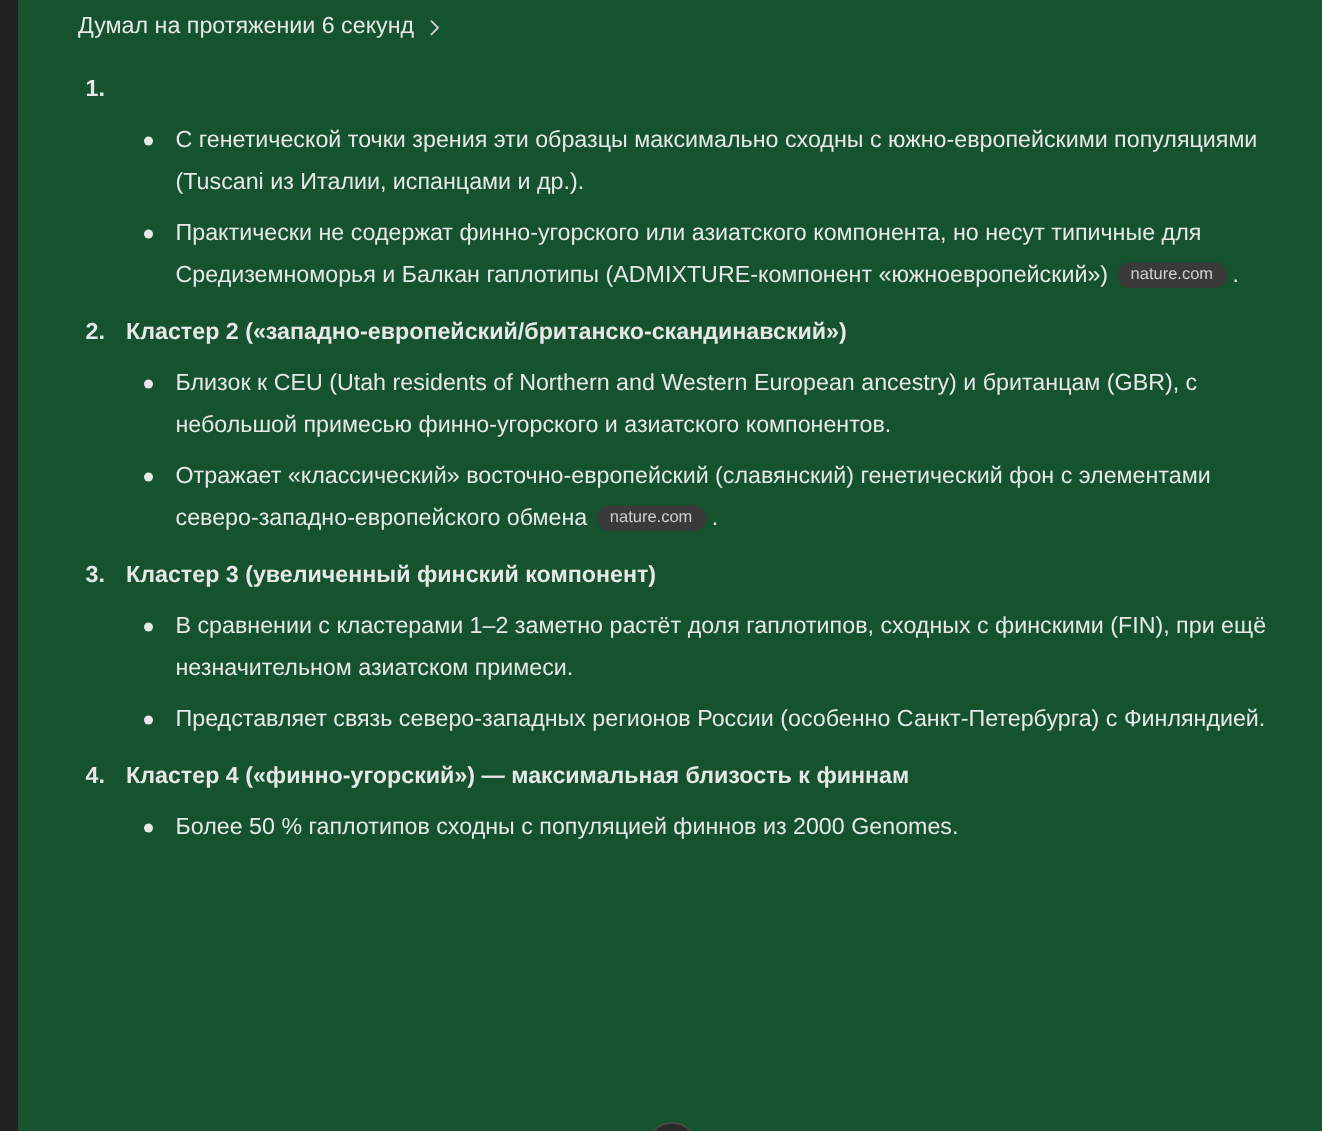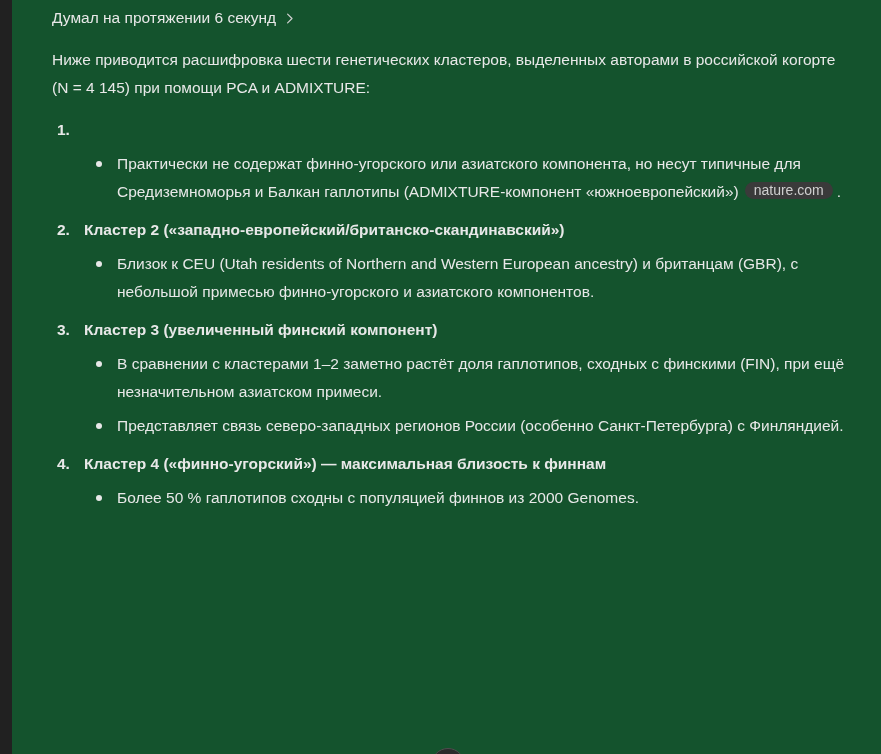--- a/index.html
+++ b/index.html
@@ -83,21 +83,21 @@
     background: #e8e8e8;
   }
   .btext {
     flex: 1;
     min-width: 0;
   }
   .badge {
     display: inline-block;
     background: #3a3a3a;
     color: #cfcfcf;
-    font-size: 14px;
+    font-size: 11px;
     line-height: 17px;
     padding: 0 9px;
     border-radius: 999px;
     margin-left: 6px;
     position: relative;
     top: -2px;
     cursor: pointer;
     white-space: nowrap;
   }
   .after-badge {
@@ -127,29 +127,34 @@
 
   <div class="thought-header">
     <span>Думал на протяжении 6 секунд</span>
     <span class="chev">
       <svg width="15" height="15" viewBox="0 0 24 24" fill="none" stroke="currentColor" stroke-width="2" stroke-linecap="round" stroke-linejoin="round">
           <polyline points="9 5 16 12 9 19"></polyline>
         </svg>
     </span>
   </div>
 
-  <p class="intro">Ниже приводится расшифровка шести генетических кластеров, выделенных авторами в российской когорте (N = 4 145) при помощи PCA и ADMIXTURE:</p>
 
   <ol class="clusters">
 
     <li>
       <div class="cluster-header">
         <span class="cluster-num">1.</span>
       </div>
       <div class="bullets">
+        <div class="bullet">
+          <span class="dot"></span>
+          <div class="btext">
+            <span>С генетической точки зрения эти образцы максимально сходны с южно-европейскими популяциями (Tuscani из Италии, испанцами и др.).</span>
+          </div>
+        </div>
         <div class="bullet">
           <span class="dot"></span>
           <div class="btext">
             <span>Практически не содержат финно-угорского или азиатского компонента, но несут типичные для Средиземноморья и Балкан гаплотипы (ADMIXTURE-компонент «южноевропейский»)</span><span class="badge">nature.com</span><span class="after-badge">.</span>
           </div>
         </div>
       </div>
     </li>
 
     <li>
@@ -157,20 +162,26 @@
         <span class="cluster-num">2.</span>
         <span class="cluster-title">Кластер 2 («западно-европейский/британско-скандинавский»)</span>
       </div>
       <div class="bullets">
         <div class="bullet">
           <span class="dot"></span>
           <div class="btext">
             <span>Близок к CEU (Utah residents of Northern and Western European ancestry) и британцам (GBR), с небольшой примесью финно-угорского и азиатского компонентов.</span>
           </div>
         </div>
+        <div class="bullet">
+          <span class="dot"></span>
+          <div class="btext">
+            <span>Отражает «классический» восточно-европейский (славянский) генетический фон с элементами северо-западно-европейского обмена</span><span class="badge">nature.com</span><span class="after-badge">.</span>
+          </div>
+        </div>
       </div>
     </li>
 
     <li>
       <div class="cluster-header">
         <span class="cluster-num">3.</span>
         <span class="cluster-title">Кластер 3 (увеличенный финский компонент)</span>
       </div>
       <div class="bullets">
         <div class="bullet">

